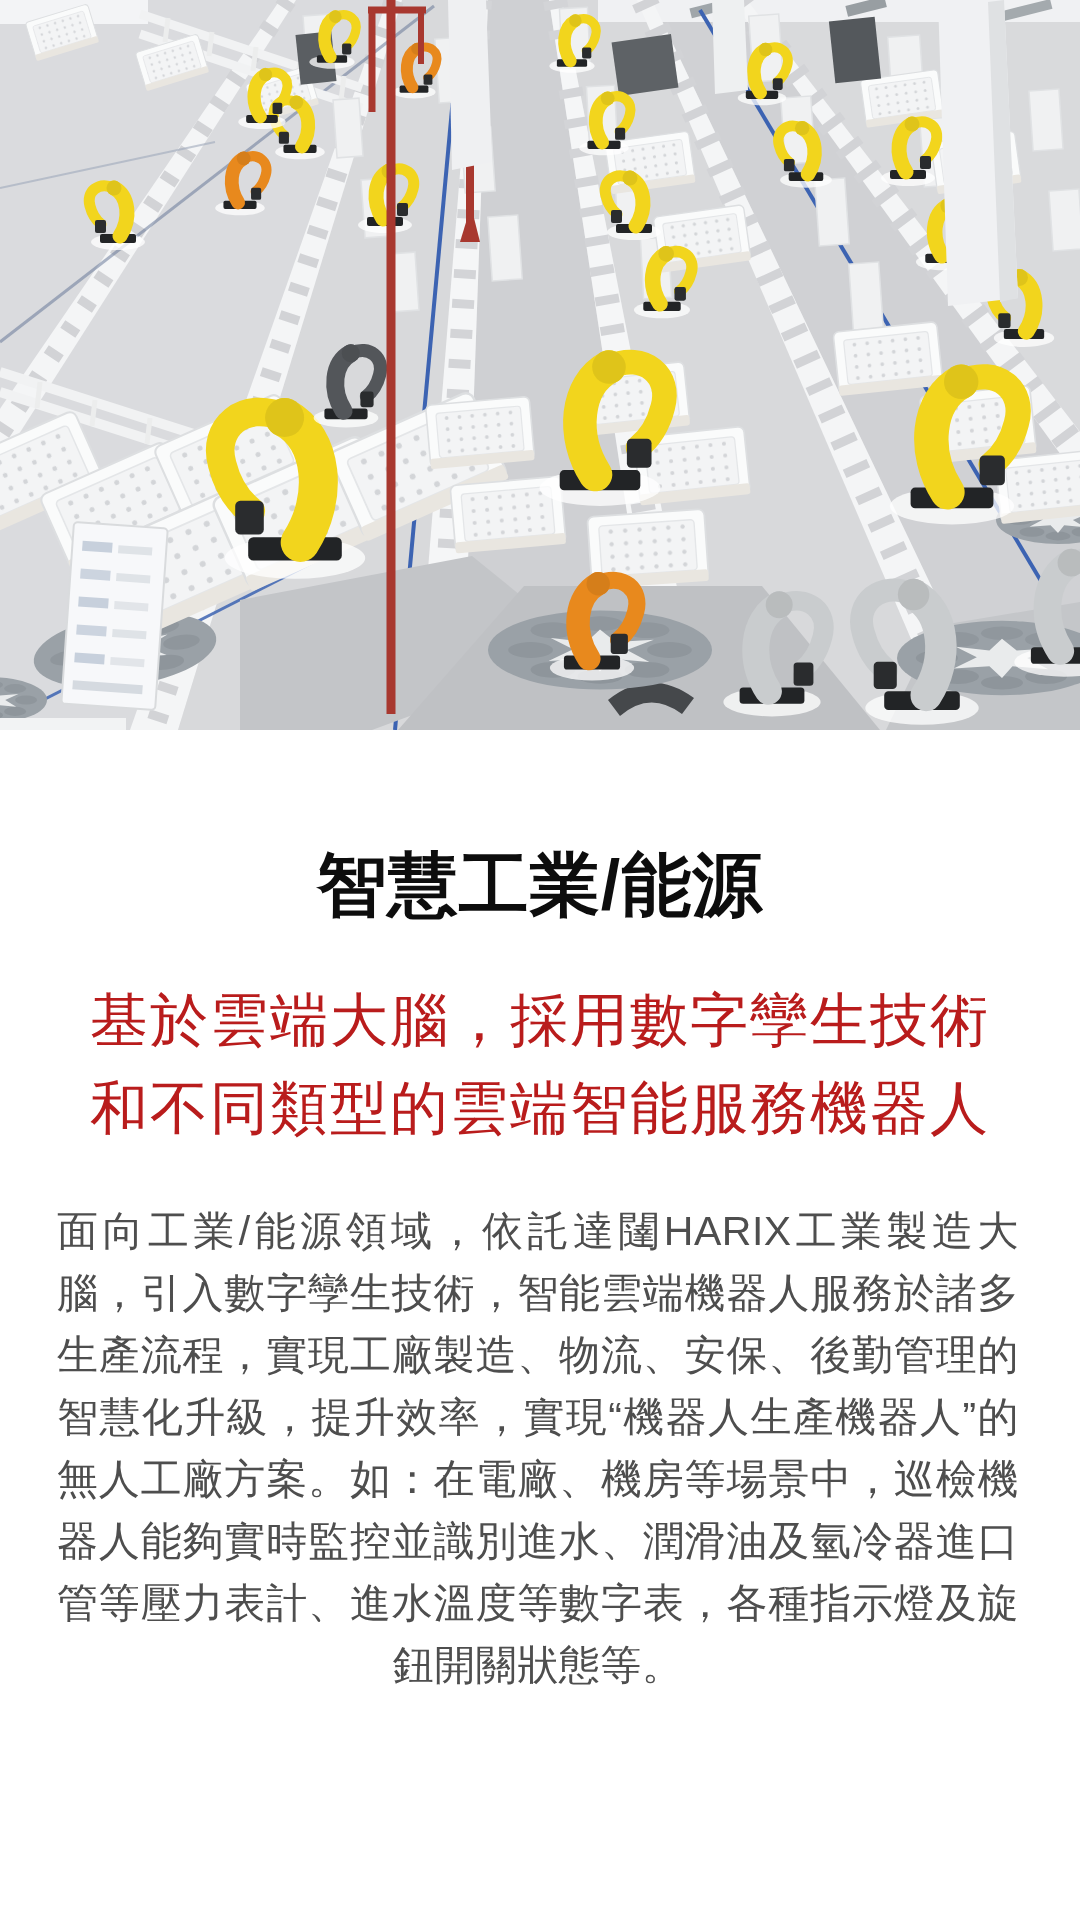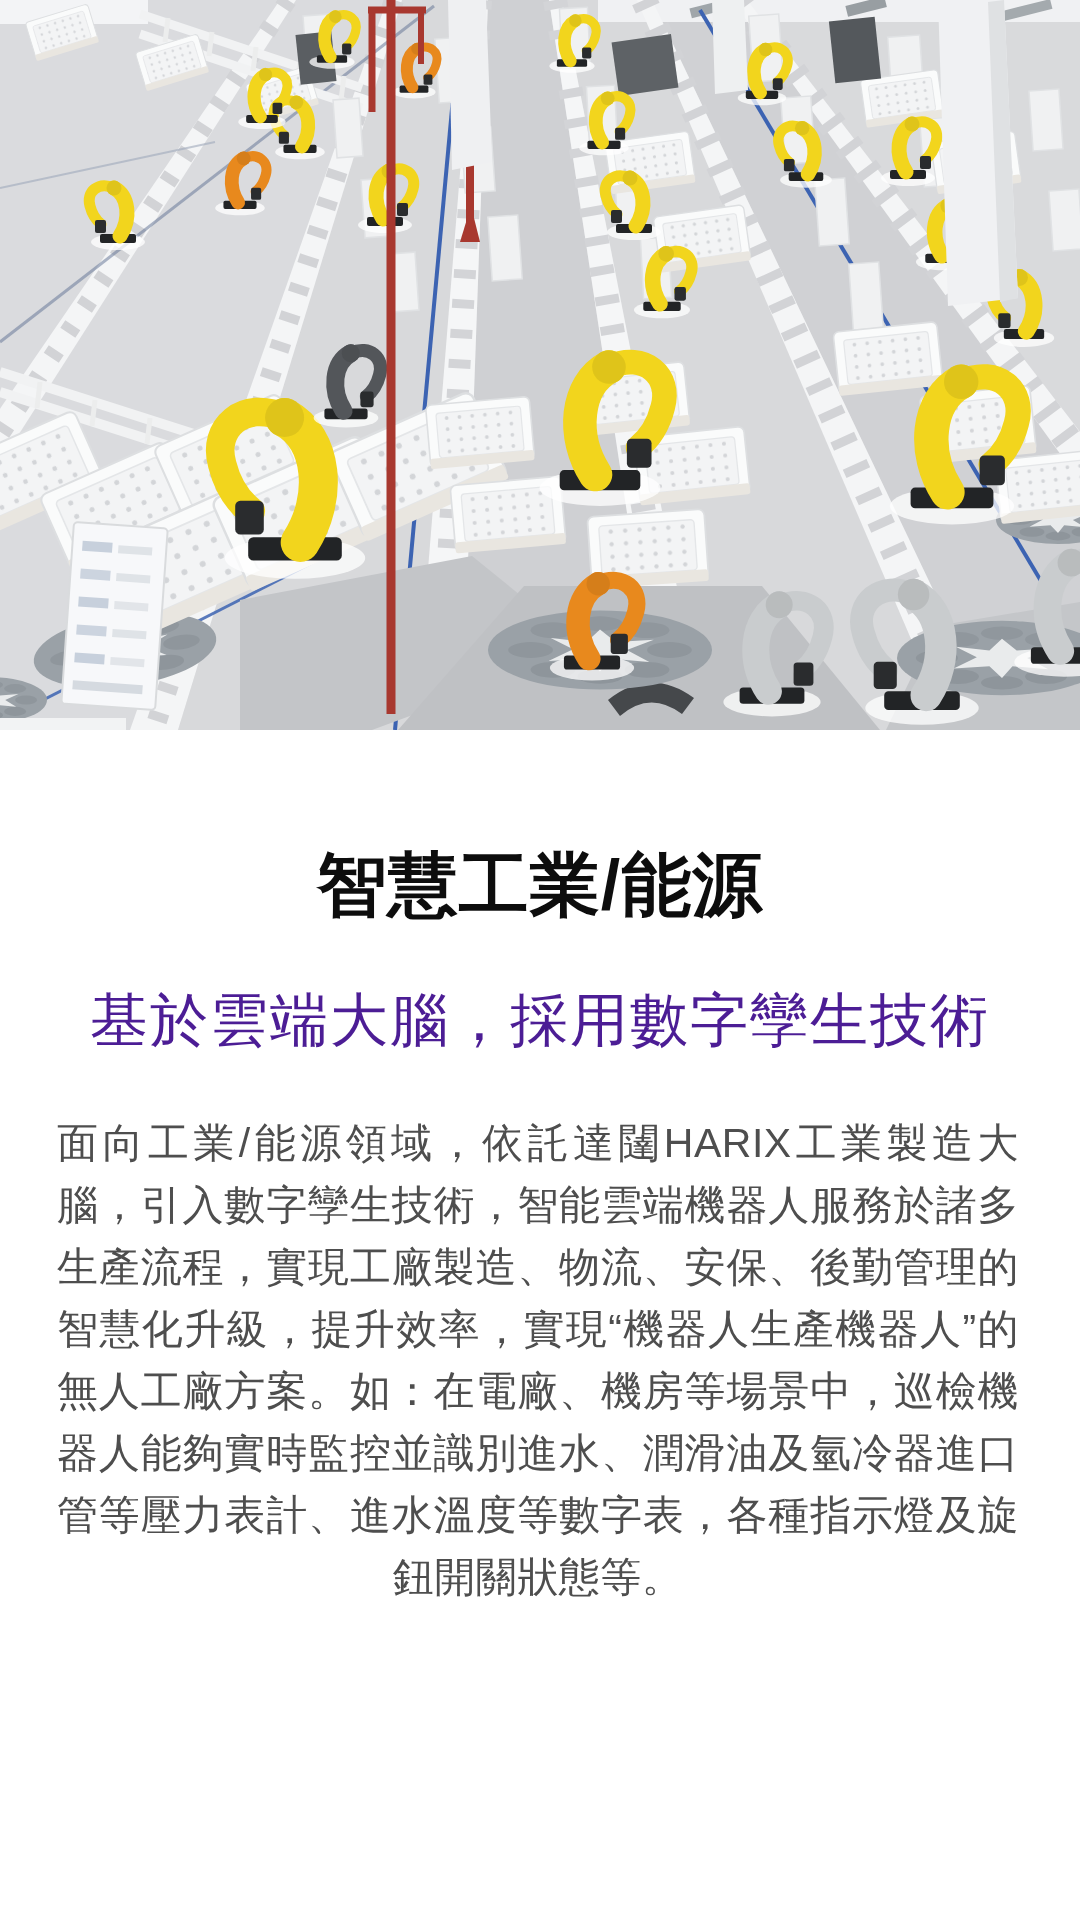--- a/index.html
+++ b/index.html
@@ -23,21 +23,21 @@
     line-height:1.25;
     font-weight:700;
     color:#0d0d0d;
     letter-spacing:1px;
   }
   .subtitle{
     margin-top:34px;
     font-size:58px;
     line-height:88px;
     font-weight:500;
-    color:#4c1d95;
+    color:#b91c1c;
     letter-spacing:2px;
   }
   .body-text{
     margin:48px 61px 0 57px;
     font-size:41px;
     line-height:62px;
     font-weight:400;
     color:#4e4e4e;
     letter-spacing:0.5px;
     text-align:justify;
@@ -296,18 +296,19 @@
 
       <rect x="0" y="718" width="126" height="12" fill="#f2f3f4"></rect>
     </svg>
   </div>
 
   <div class="content">
     <h1 class="title">智慧工業/能源</h1>
 
     <div class="subtitle">
       <div>基於雲端大腦，採用數字孿生技術</div>
+      <div>和不同類型的雲端智能服務機器人</div>
     </div>
 
     <p class="body-text">面向工業/能源領域，依託達闥HARIX工業製造大腦，引入數字孿生技術，智能雲端機器人服務於諸多生產流程，實現工廠製造、物流、安保、後勤管理的智慧化升級，提升效率，實現“機器人生產機器人”的無人工廠方案。如：在電廠、機房等場景中，巡檢機器人能夠實時監控並識別進水、潤滑油及氫冷器進口管等壓力表計、進水溫度等數字表，各種指示燈及旋鈕開關狀態等。</p>
   </div>
 
 </div>
 
 </body></html>

